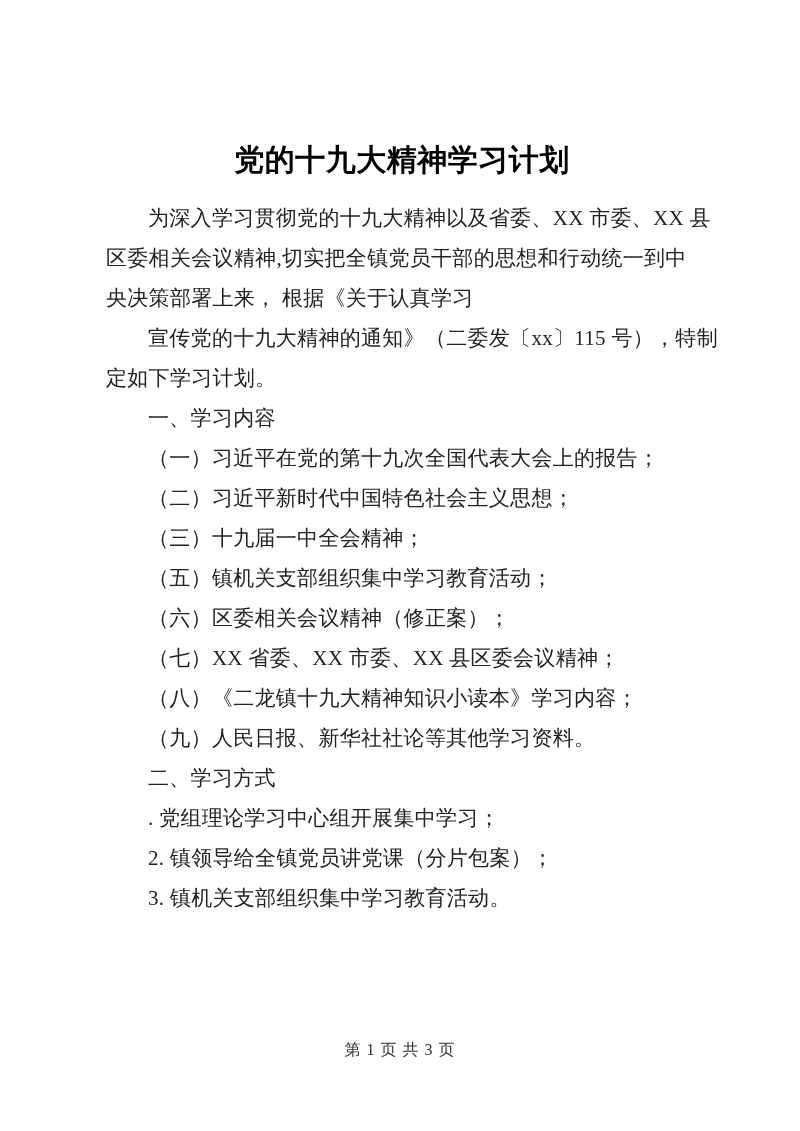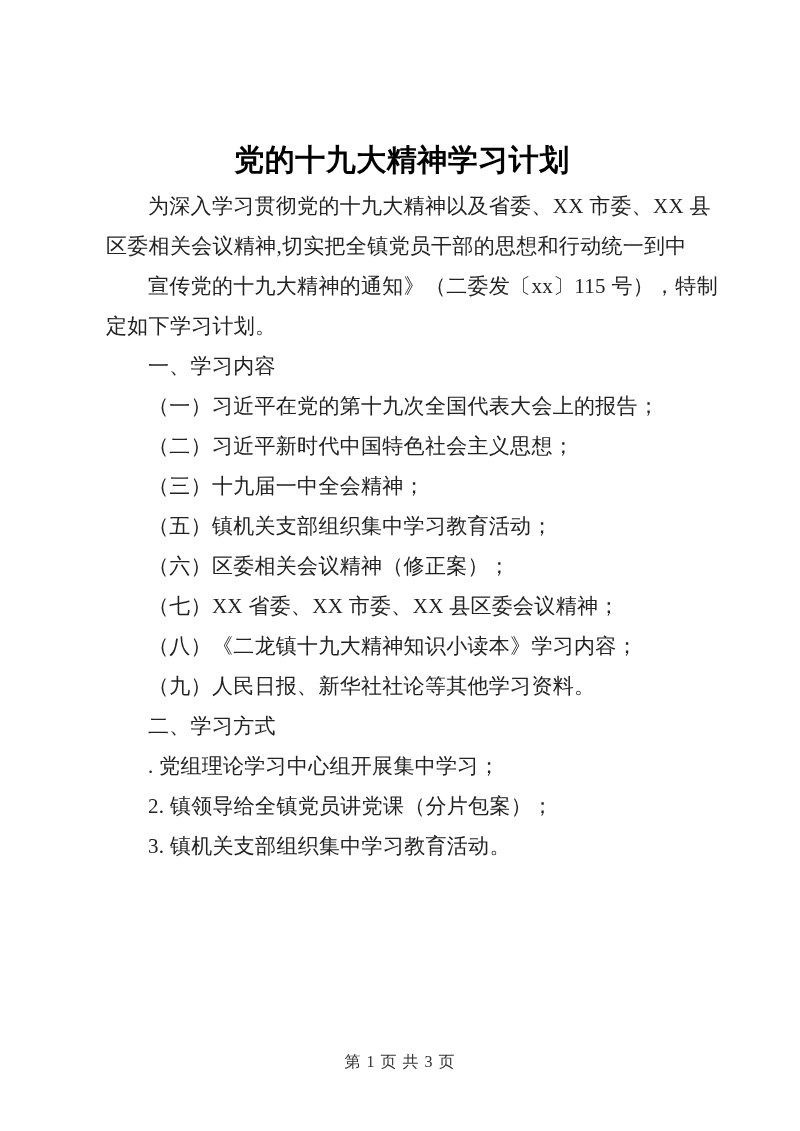--- a/index.html
+++ b/index.html
@@ -26,21 +26,21 @@
     height: 46px;
     line-height: 40px;
     text-align: center;
     font-size: 30px;
     font-weight: bold;
     color: #000000;
     letter-spacing: 0.5px;
     white-space: nowrap;
   }
   .lines {
-    margin-top: 0;
+    margin-top: 12px;
   }
   .line {
     height: 40px;
     line-height: 40px;
     font-size: 21px;
     white-space: pre;
     letter-spacing: 0.3px;
   }
   .line.indent {
     padding-left: 42px;
@@ -49,33 +49,33 @@
     position: absolute;
     left: 0;
     right: 0;
     top: 1038px;
     height: 24px;
     line-height: 24px;
     text-align: center;
     font-size: 16px;
     color: #333333;
     letter-spacing: 1px;
-    margin-top: 12px;
   }
 </style>
 </head>
 <body>
 
 <div class="page">
   <div class="content">
     <div class="doc-title">党的十九大精神学习计划</div>
     <div class="lines">
 
     <div class="line indent">为深入学习贯彻党的十九大精神以及省委、XX 市委、XX 县</div>
         <div class="line">区委相关会议精神,切实把全镇党员干部的思想和行动统一到中</div>
+        <div class="line">央决策部署上来， 根据《关于认真学习</div>
         <div class="line indent">宣传党的十九大精神的通知》（二委发〔xx〕115 号），特制</div>
         <div class="line">定如下学习计划。</div>
         <div class="line indent">一、学习内容</div>
         <div class="line indent">（一）习近平在党的第十九次全国代表大会上的报告；</div>
         <div class="line indent">（二）习近平新时代中国特色社会主义思想；</div>
         <div class="line indent">（三）十九届一中全会精神；</div>
         <div class="line indent">（五）镇机关支部组织集中学习教育活动；</div>
         <div class="line indent">（六）区委相关会议精神（修正案）；</div>
         <div class="line indent">（七）XX 省委、XX 市委、XX 县区委会议精神；</div>
         <div class="line indent">（八）《二龙镇十九大精神知识小读本》学习内容；</div>

